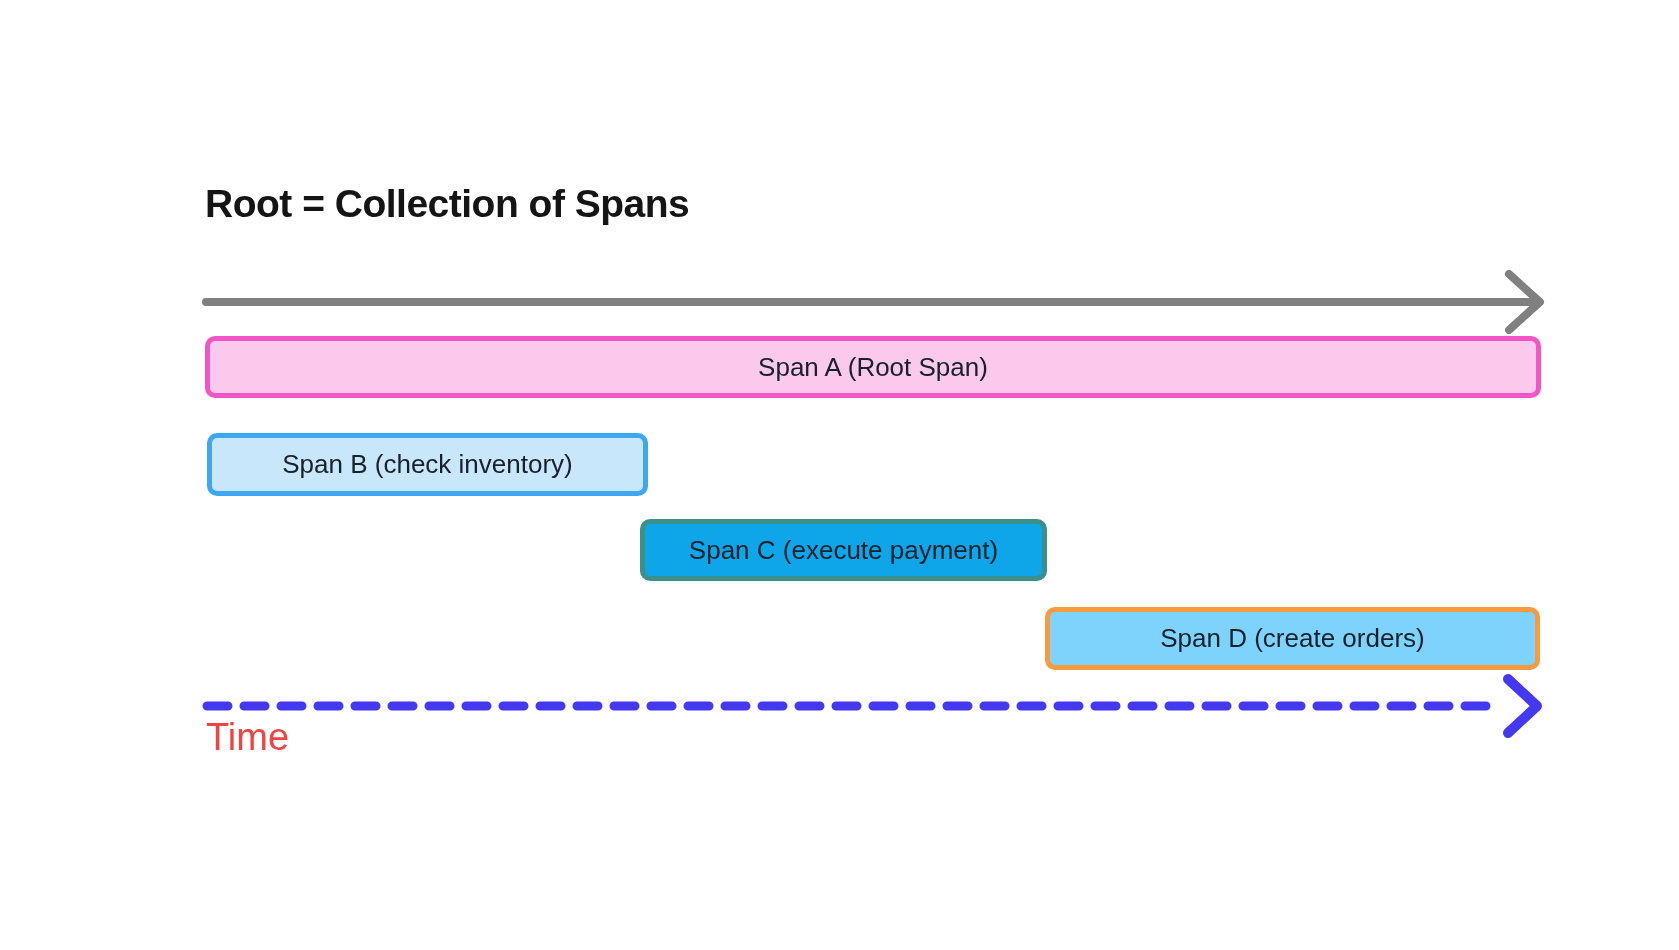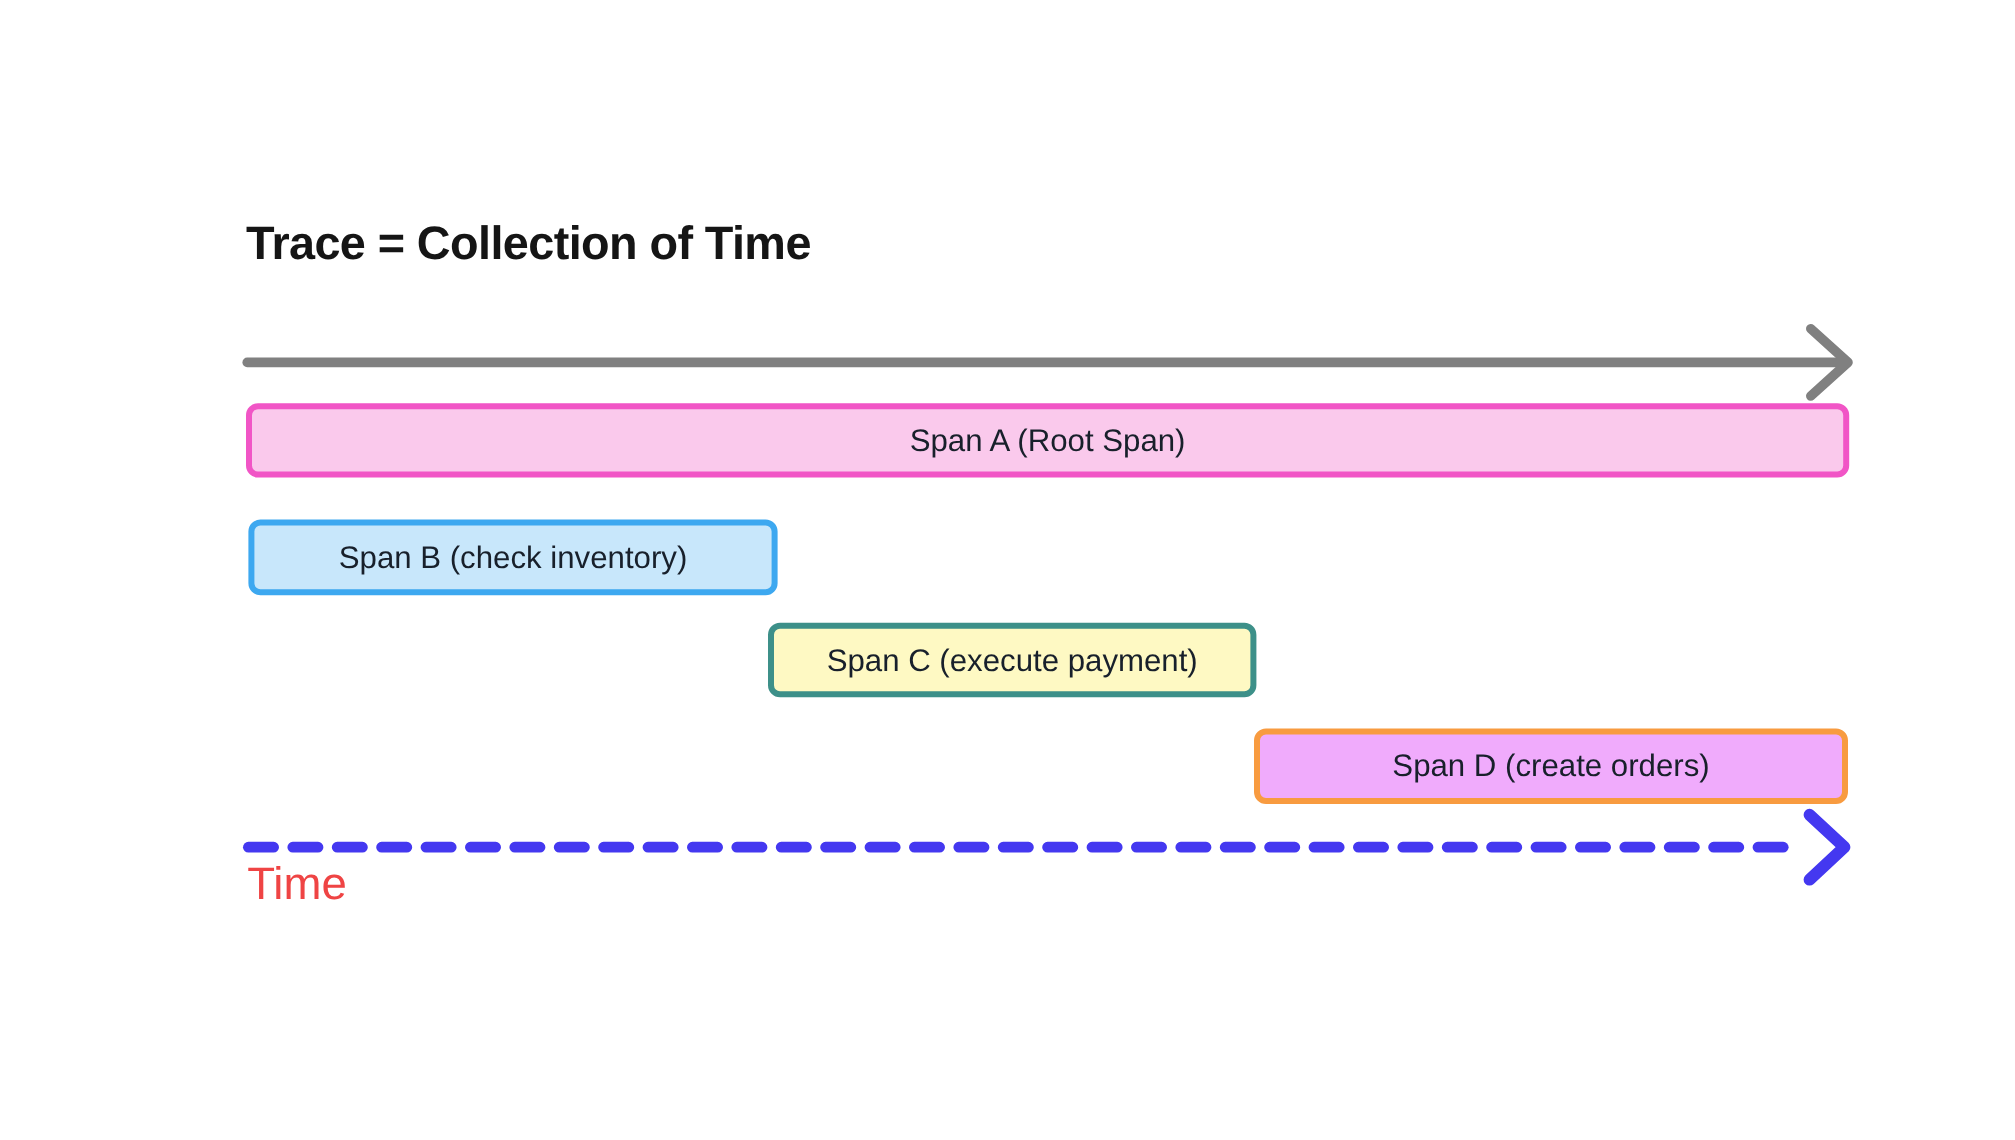--- a/index.html
+++ b/index.html
@@ -57,21 +57,21 @@
     font-weight: 400;
     color: #ef4444;
     white-space: nowrap;
   }
 </style>
 </head>
 <body>
 
 <div class="canvas">
 
-  <div class="diagram-title">Trace = Collection of Time</div>
+  <div class="diagram-title">Root = Collection of Spans</div>
 
   <svg class="arrow-layer" viewBox="0 0 1679 950" xmlns="http://www.w3.org/2000/svg">
 
     <g fill="none" stroke-linecap="round" stroke-linejoin="round">
       <line x1="206" y1="302" x2="1534" y2="302" stroke-width="8" stroke="#808080"></line>
       <path d="M 1509 274 L 1540 302 L 1509 330" stroke-width="8" stroke="#808080"></path>
     </g>
 
     <g fill="none" stroke-linecap="round" stroke-linejoin="round">
       <line x1="207" y1="706" x2="1498" y2="706" stroke-width="9" stroke-dasharray="21 16" stroke="#4438F0"></line>
@@ -80,23 +80,23 @@
   </svg>
 
   <div class="span-bar span-a" style="background-color: rgb(250, 201, 236); border-color: rgb(241, 85, 198);">
     <span>Span A (Root Span)</span>
   </div>
 
   <div class="span-bar span-b" style="background-color: rgb(200, 231, 251); border-color: rgb(61, 168, 240);">
     <span>Span B (check inventory)</span>
   </div>
 
-  <div class="span-bar span-c" style="background-color: #fef9c3; border-color: rgb(61, 144, 137);">
+  <div class="span-bar span-c" style="background-color: #0ea5e9; border-color: rgb(61, 144, 137);">
     <span>Span C (execute payment)</span>
   </div>
 
-  <div class="span-bar span-d" style="background-color: #f0abfc; border-color: rgb(248, 155, 64);">
+  <div class="span-bar span-d" style="background-color: #7dd3fc; border-color: rgb(248, 155, 64);">
     <span>Span D (create orders)</span>
   </div>
 
   <div class="time-label">Time</div>
 
 </div>
 
 </body></html>

